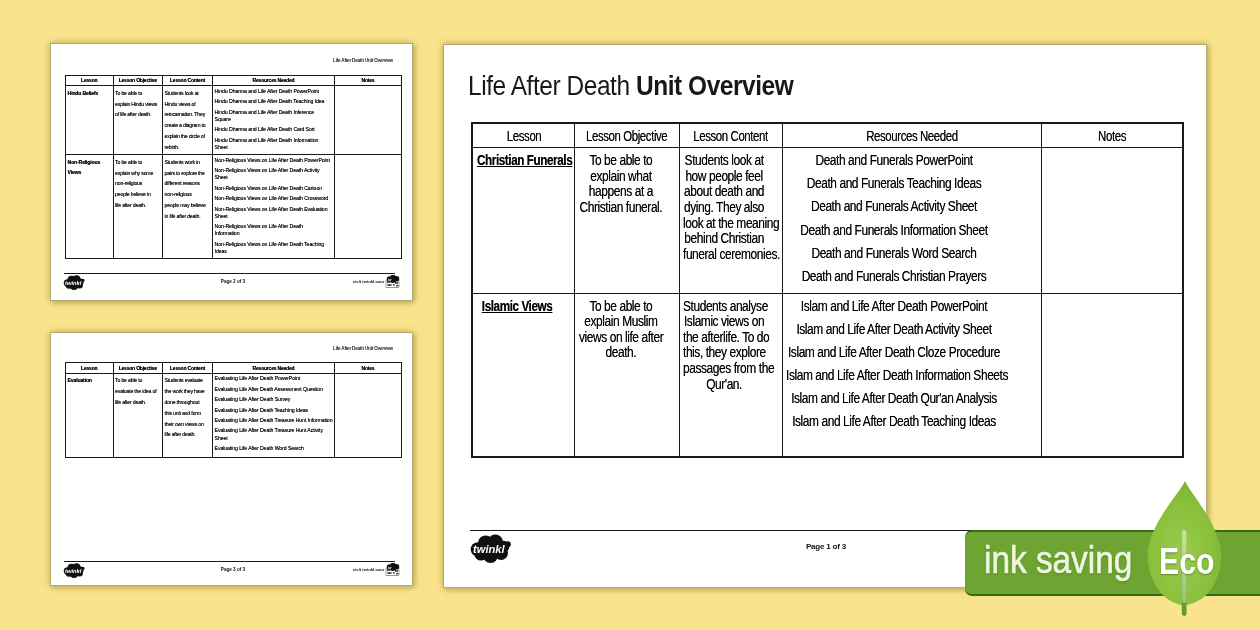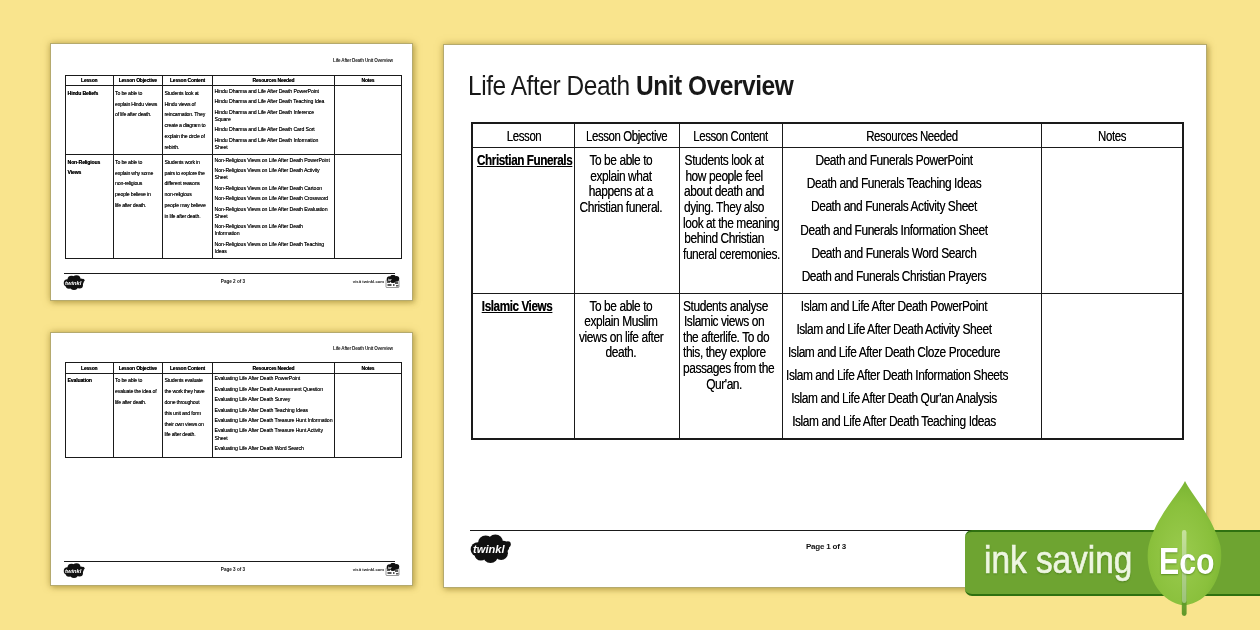--- a/index.html
+++ b/index.html
@@ -260,21 +260,21 @@
           <p>Death and Funerals PowerPoint</p>
           <p>Death and Funerals Teaching Ideas</p>
           <p>Death and Funerals Activity Sheet</p>
           <p>Death and Funerals Information Sheet</p>
           <p>Death and Funerals Word Search</p>
           <p>Death and Funerals Christian Prayers</p>
         </div>
             </td>
         <td></td>
       </tr>
-      <tr style="height:146px;margin-top:40px;">
+      <tr style="height:164px;margin-top:40px;">
         <td>
               <div class="les">Islamic Views</div>
             </td>
         <td>
               <div class="obj">To be able to<br>explain Muslim<br>views on life after<br>death.</div>
             </td>
         <td>
               <div class="obj">Students analyse<br>Islamic views on<br>the afterlife. To do<br>this, they explore<br>passages from the<br>Qur'an.</div>
             </td>
         <td>

